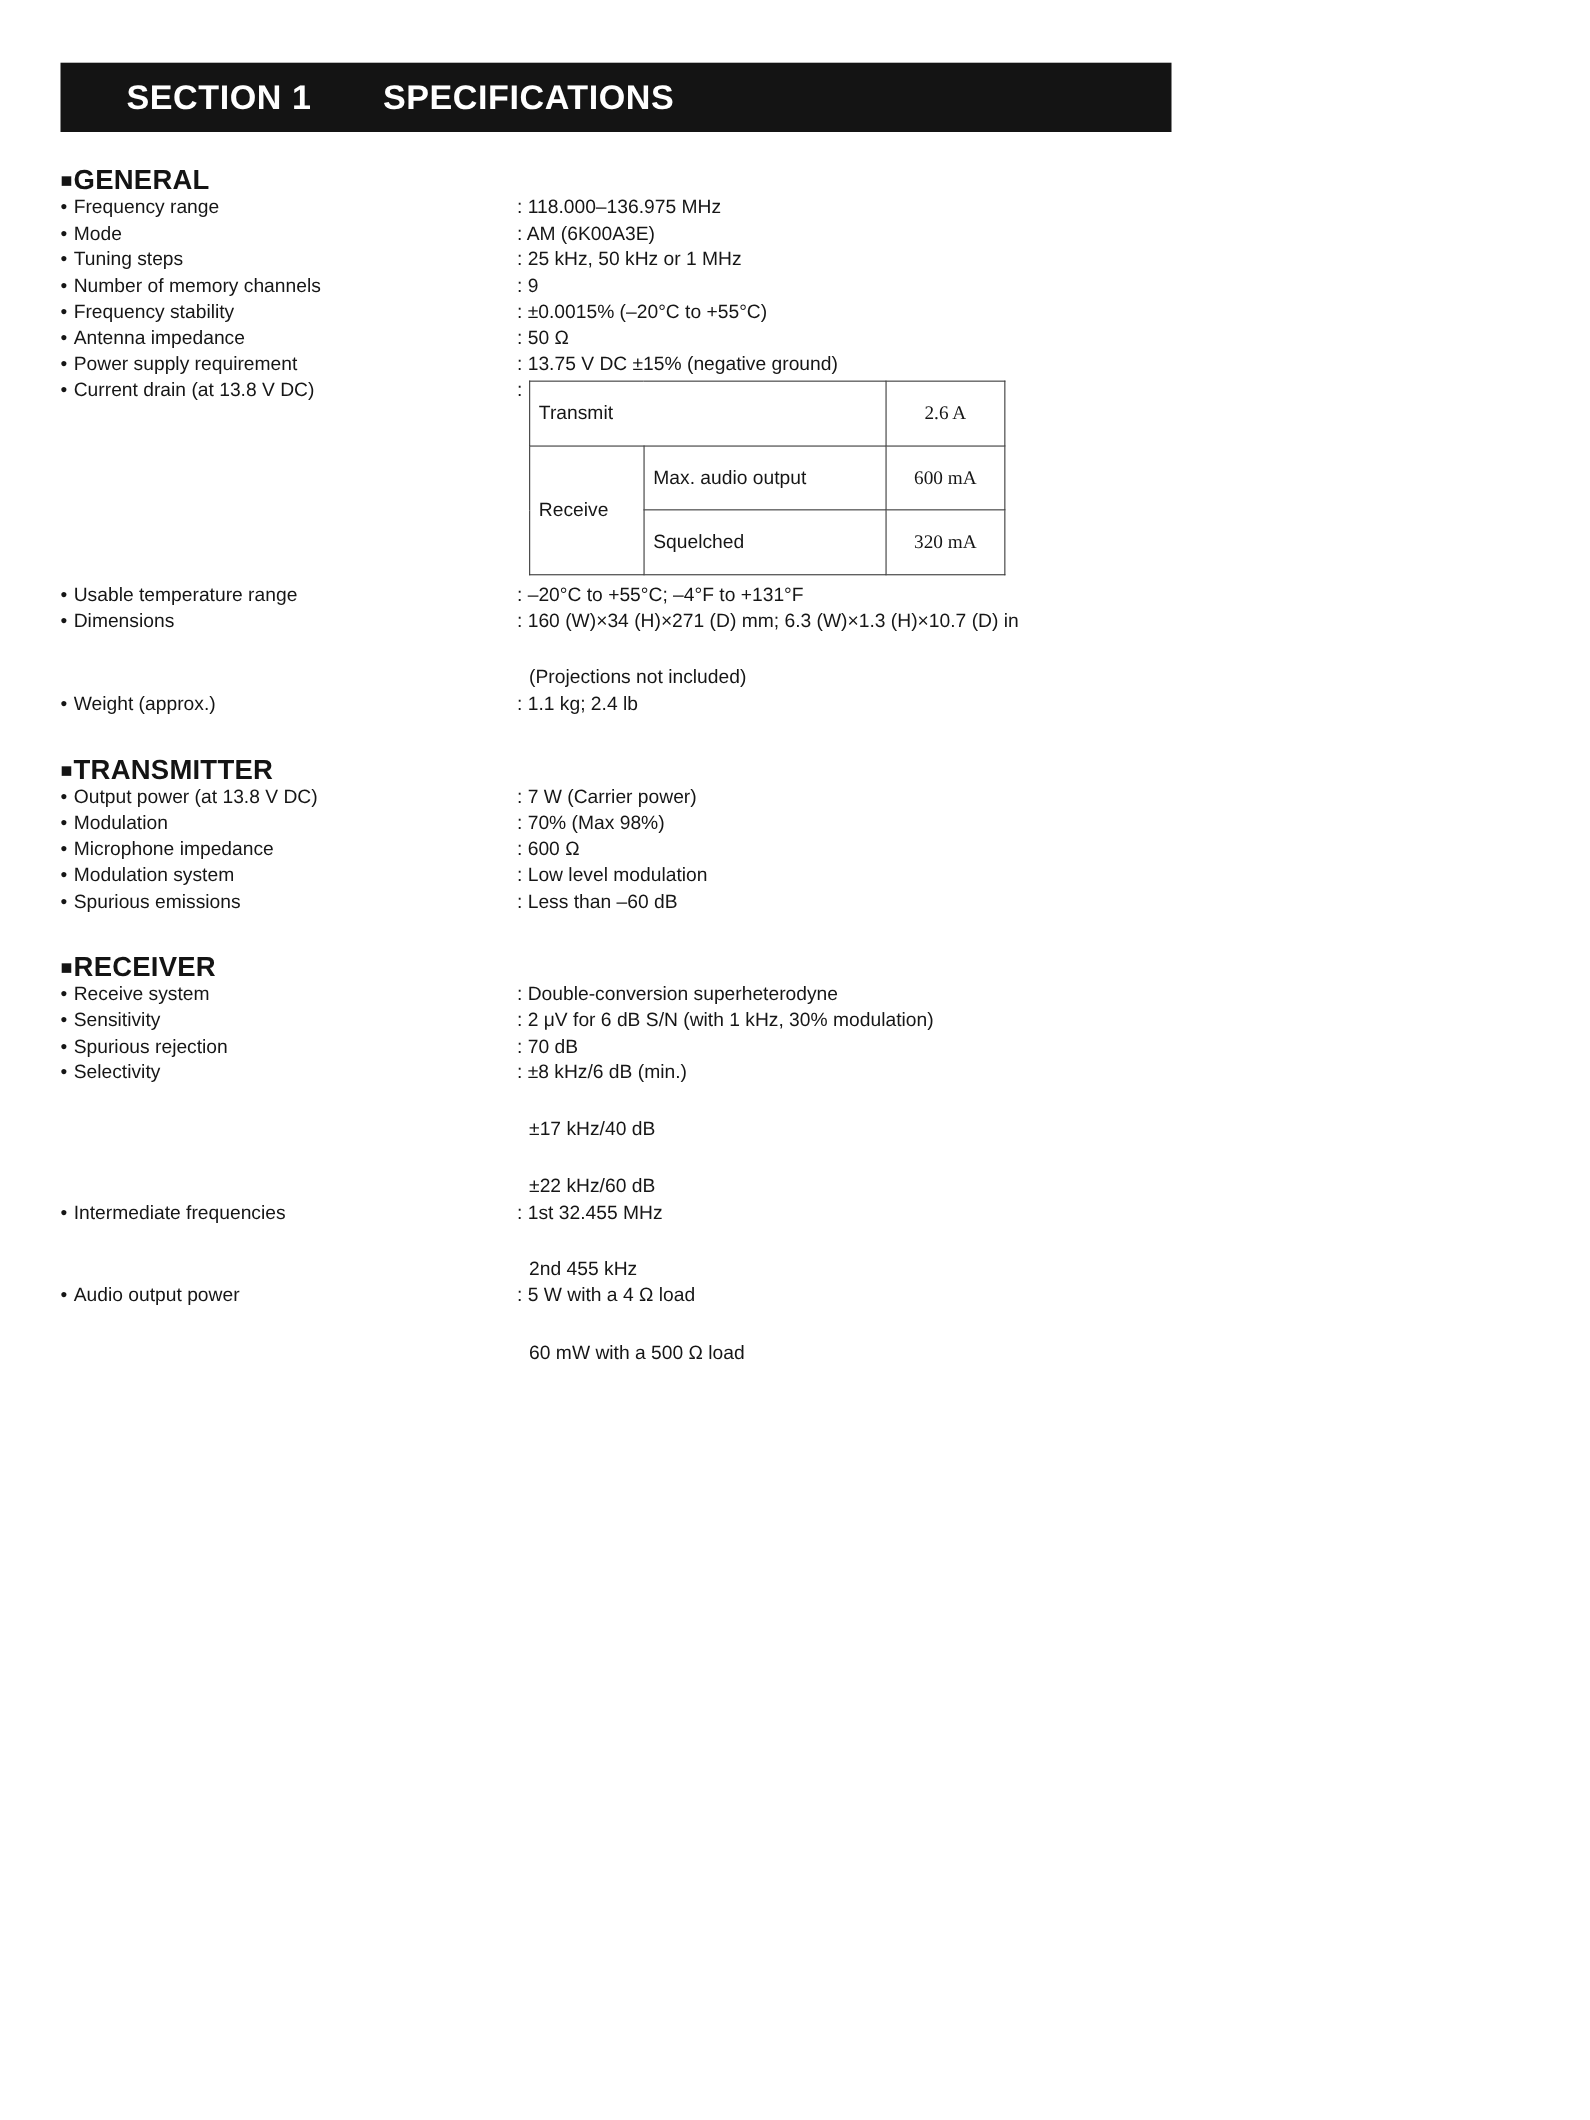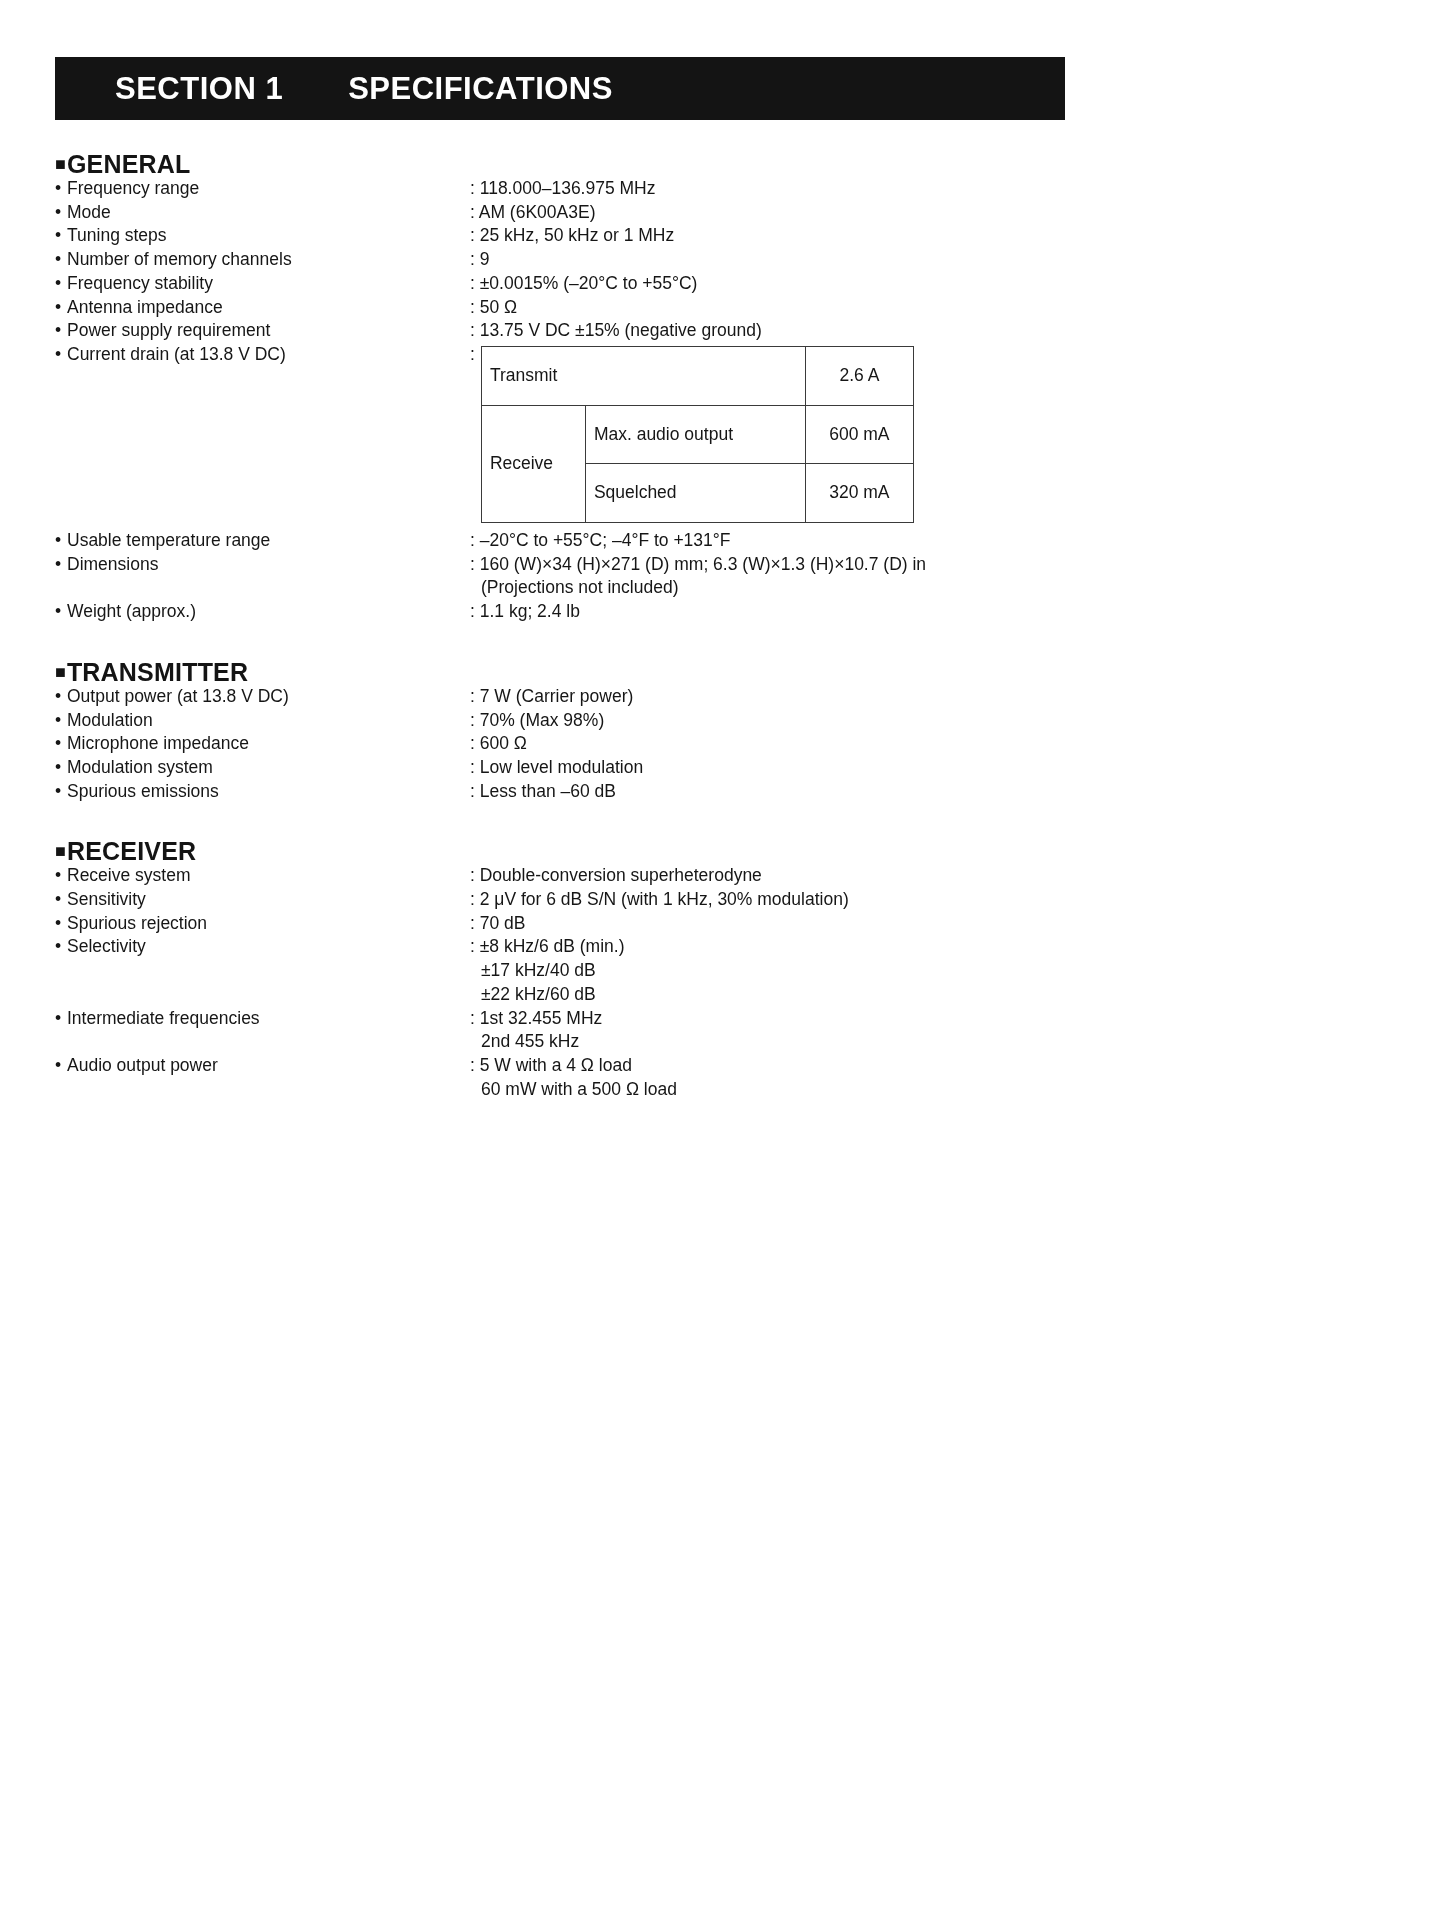--- a/index.html
+++ b/index.html
@@ -30,36 +30,36 @@
     display:flex; align-items:center; color:#141414;
   }
   .sq { font-size:18px; margin-right:1px; line-height:26px; }
   .ht { letter-spacing:0.2px; }
 
   
   .spec-row { display:flex; align-items:flex-start; font-size:17.5px; line-height:23.7px; }
   .spec-label { width:415px; flex:none; display:flex; }
   .bullet { width:12px; flex:none; }
   .spec-value { flex:1; }
-  .val-line.cont { padding-left:11px; }
+  .val-line.cont { padding-left:11px;margin-top:28px; }
 
   
   .spec-value.with-table { display:flex; align-items:flex-start; }
   .cd-table {
     border-collapse:collapse; font-size:17.5px; color:#161616;
     margin-left:6px; margin-top:3px; margin-bottom:6px;
   }
   .cd-table td {
     border:1.5px solid #3a3a3a;
     padding:17px 8px; height:27px; vertical-align:middle;
     background:#ffffff;
   }
   .cd-table .c1 { width:104px; }
   .cd-table .c2 { width:220px; }
-  .cd-table .cd-val { width:108px; text-align:center; padding:0 16px; }
+  .cd-table .cd-val { width:108px; text-align:center; padding:0 16px;font-family:Liberation Serif, serif; }
 
   
   .footer {
     position:absolute; left:55px; width:1010px; top:1545px;
     text-align:center; font-size:13px; color:#161616;
   }
 </style>
 </head>
 <body>
 

